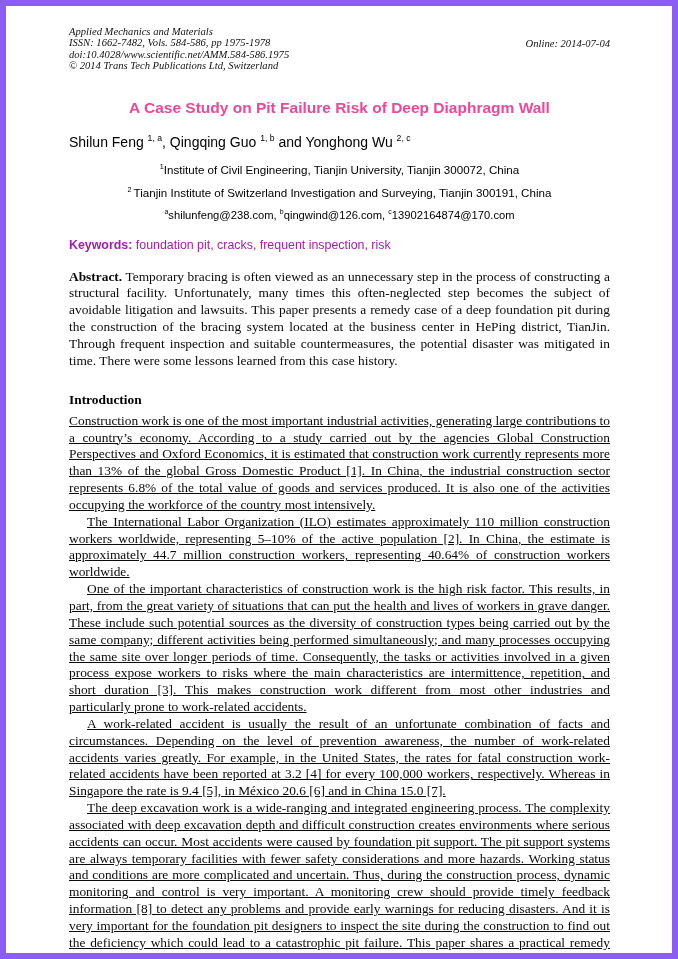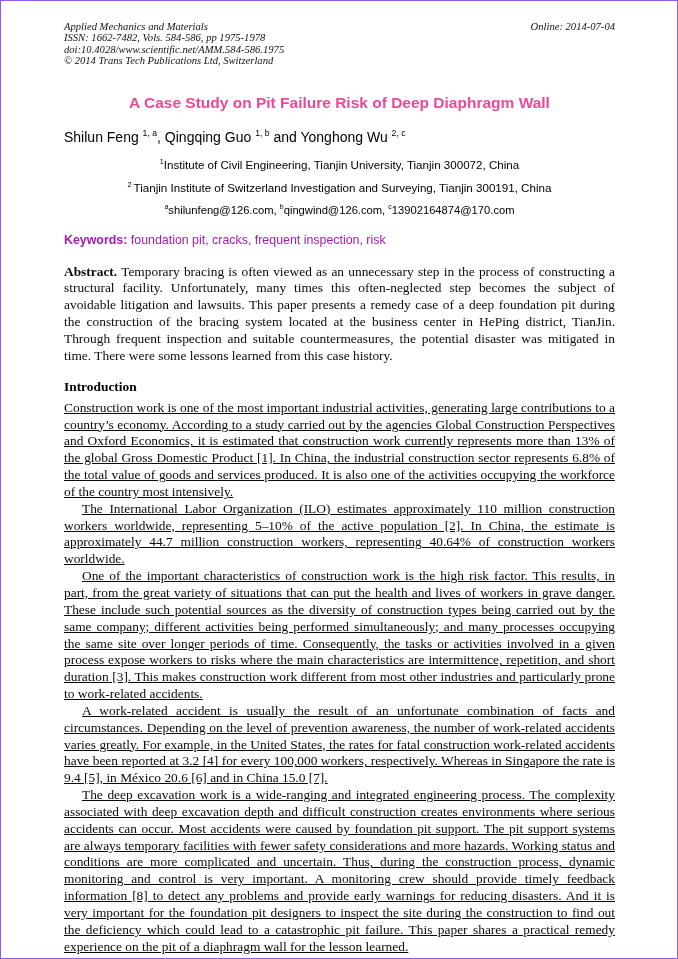--- a/index.html
+++ b/index.html
@@ -6,38 +6,38 @@
     margin: 0;
     padding: 0;
     background: #e8e8e8;
   }
   .page {
     position: relative;
     width: 678px;
     height: 959px;
     margin: 0 auto;
     background: #ffffff;
-    border: 1px solid #8b5cf6;
+    border: 6px solid #8b5cf6;
     box-sizing: border-box;
     padding: 20px 62px 0 63px;
     color: #111111;
     overflow: hidden;
   }
   
   .hdr {
     position: relative;
     font-family: "Liberation Serif", serif;
     font-style: italic;
     font-size: 10.6px;
     line-height: 11.4px;
     color: #111;
   }
   .hdr .online {
     position: absolute;
-    top: 0;
+    top: 12px;
     right: 0;
   }
   
   .title {
     margin-top: 27px;
     text-align: center;
     font-family: "Liberation Sans", sans-serif;
     font-weight: bold;
     font-size: 15.5px;
     line-height: 18px;
@@ -88,21 +88,21 @@
     font-size: 13.4px;
     line-height: 16.85px;
     text-align: justify;
     color: #0a0a0a;
   }
   .abstract {
     margin-top: 17px;
   }
   .abstract .abs-label { font-weight: bold; }
   .section-heading {
-    margin-top: 14px;
+    margin-top: 22px;
     font-family: "Liberation Serif", serif;
     font-weight: bold;
     font-size: 13.4px;
     color: #000;
   }
   .body-text p {
     margin: 0;
     padding: 0;
     text-decoration: underline;
   }
@@ -123,21 +123,21 @@
   </div>
 
   <div class="title">A Case Study on Pit Failure Risk of Deep Diaphragm Wall</div>
 
   <div class="authors"><span>Shilun Feng </span><sup>1, a</sup><span>, Qingqing Guo </span><sup>1, b</sup><span> and Yonghong Wu </span><sup>2, c</sup></div>
 
   <div class="affil"><sup>1</sup><span>Institute of Civil Engineering, Tianjin University, Tianjin 300072, China</span></div>
 
   <div class="affil"><sup>2 </sup><span>Tianjin Institute of Switzerland Investigation and Surveying, Tianjin 300191, China</span></div>
 
-  <div class="emails"><sup>a</sup><span>shilunfeng@126.com, </span><sup>b</sup><span>qingwind@126.com, </span><sup>c</sup><span>13902164874@170.com</span></div>
+  <div class="emails"><sup>a</sup><span>shilunfeng@238.com, </span><sup>b</sup><span>qingwind@126.com, </span><sup>c</sup><span>13902164874@170.com</span></div>
 
   <div class="keywords"><span class="kw-label">Keywords:</span><span> foundation pit, cracks, frequent inspection, risk</span></div>
 
   <div class="body-text abstract"><span class="abs-label">Abstract.</span><span> Temporary bracing is often viewed as an unnecessary step in the process of constructing a structural facility. Unfortunately, many times this often-neglected step becomes the subject of avoidable litigation and lawsuits. This paper presents a remedy case of a deep foundation pit during the construction of the bracing system located at the business center in HePing district, TianJin. Through frequent inspection and suitable countermeasures, the potential disaster was mitigated in time. There were some lessons learned from this case history.</span></div>
 
   <div class="section-heading">Introduction</div>
 
   <div class="body-text">
     <p class="first">Construction work is one of the most important industrial activities, generating large contributions to a country’s economy. According to a study carried out by the agencies Global Construction Perspectives and Oxford Economics, it is estimated that construction work currently represents more than 13% of the global Gross Domestic Product [1]. In China, the industrial construction sector represents 6.8% of the total value of goods and services produced. It is also one of the activities occupying the workforce of the country most intensively.</p>
     <p class="indent">The International Labor Organization (ILO) estimates approximately 110 million construction workers worldwide, representing 5–10% of the active population [2]. In China, the estimate is approximately 44.7 million construction workers, representing 40.64% of construction workers worldwide.</p>

